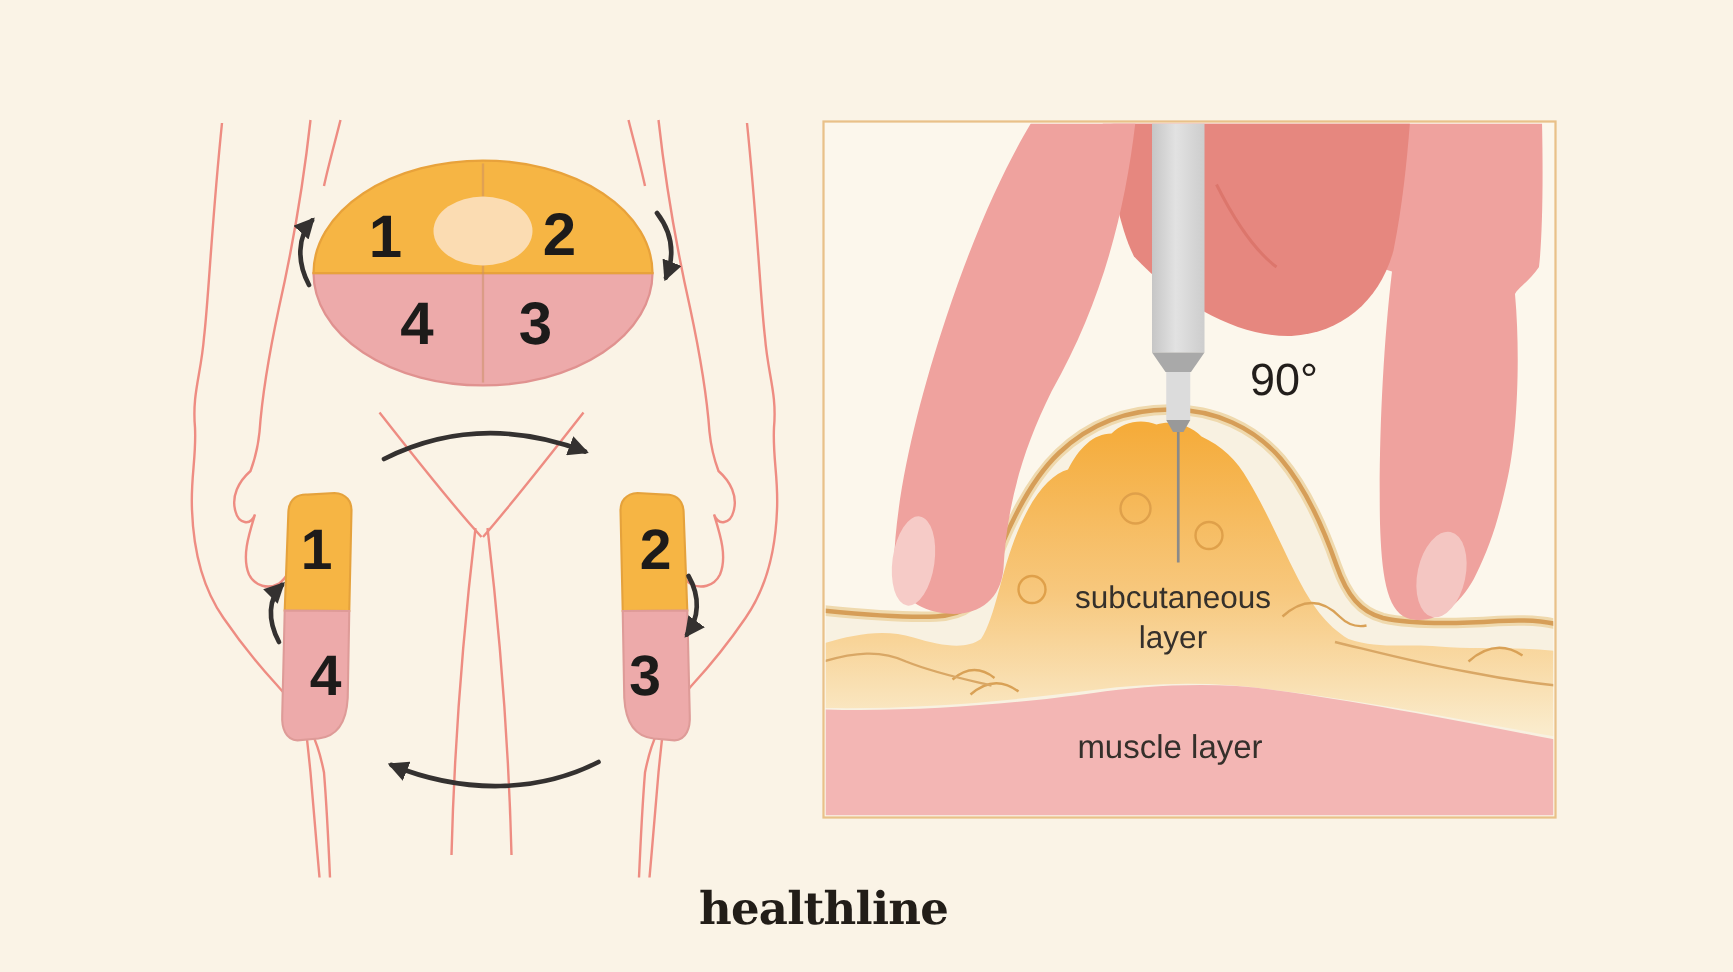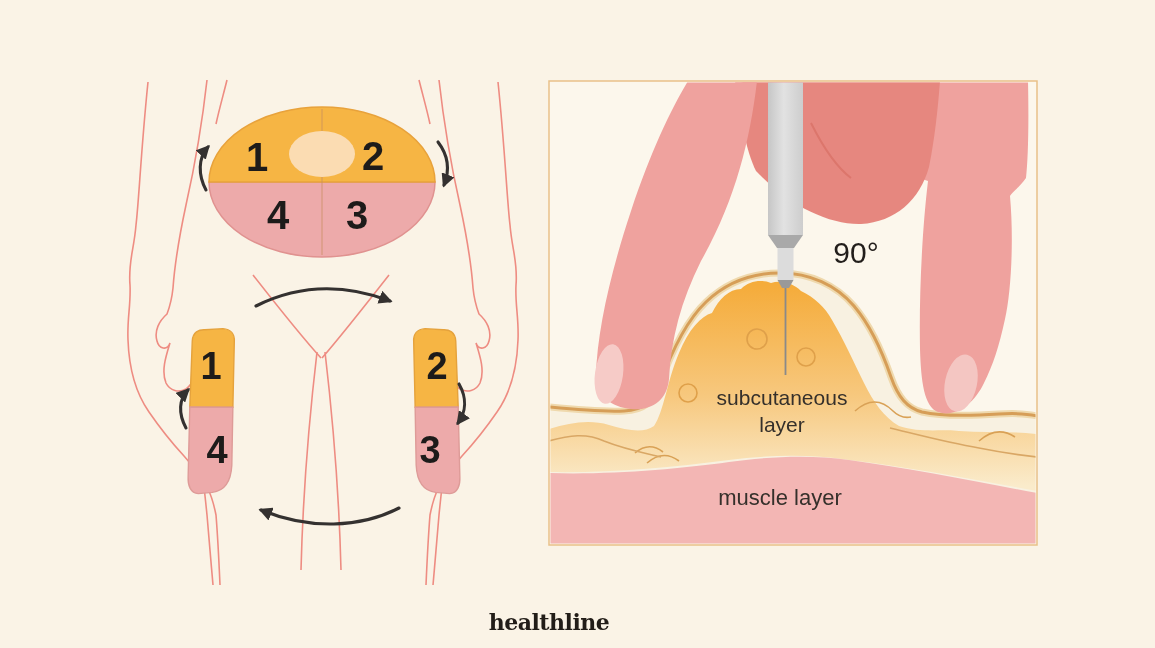--- a/index.html
+++ b/index.html
@@ -19,21 +19,21 @@
     fill:#35302B;font-size:21px;font-weight:400;
   }
   .muscle-label{font-size:22px;}
   .angle-label{
     font-family:"Liberation Sans",sans-serif;
     fill:#221E1B;font-size:30px;font-weight:400;
   }
   .wordmark{
     position:absolute;left:549px;top:589px;transform:translateX(-50%);
     font-family:"DejaVu Serif","Liberation Serif",serif;
-    font-weight:700;font-size:22px;letter-spacing:-0.5px;color:#221D18;margin-top:20px;
+    font-weight:700;font-size:30px;letter-spacing:-0.5px;color:#221D18;
   }
 </style>
 </head>
 <body>
 
 <svg id="art" width="1155" height="648" viewBox="0 0 1155 648">
   <defs>
     <marker id="ah" viewBox="0 0 10 10" refX="8" refY="5" markerWidth="4.4" markerHeight="4.4" orient="auto">
       <path d="M0,0 L10,5 L0,10 Z" fill="#343130"></path>
     </marker>

